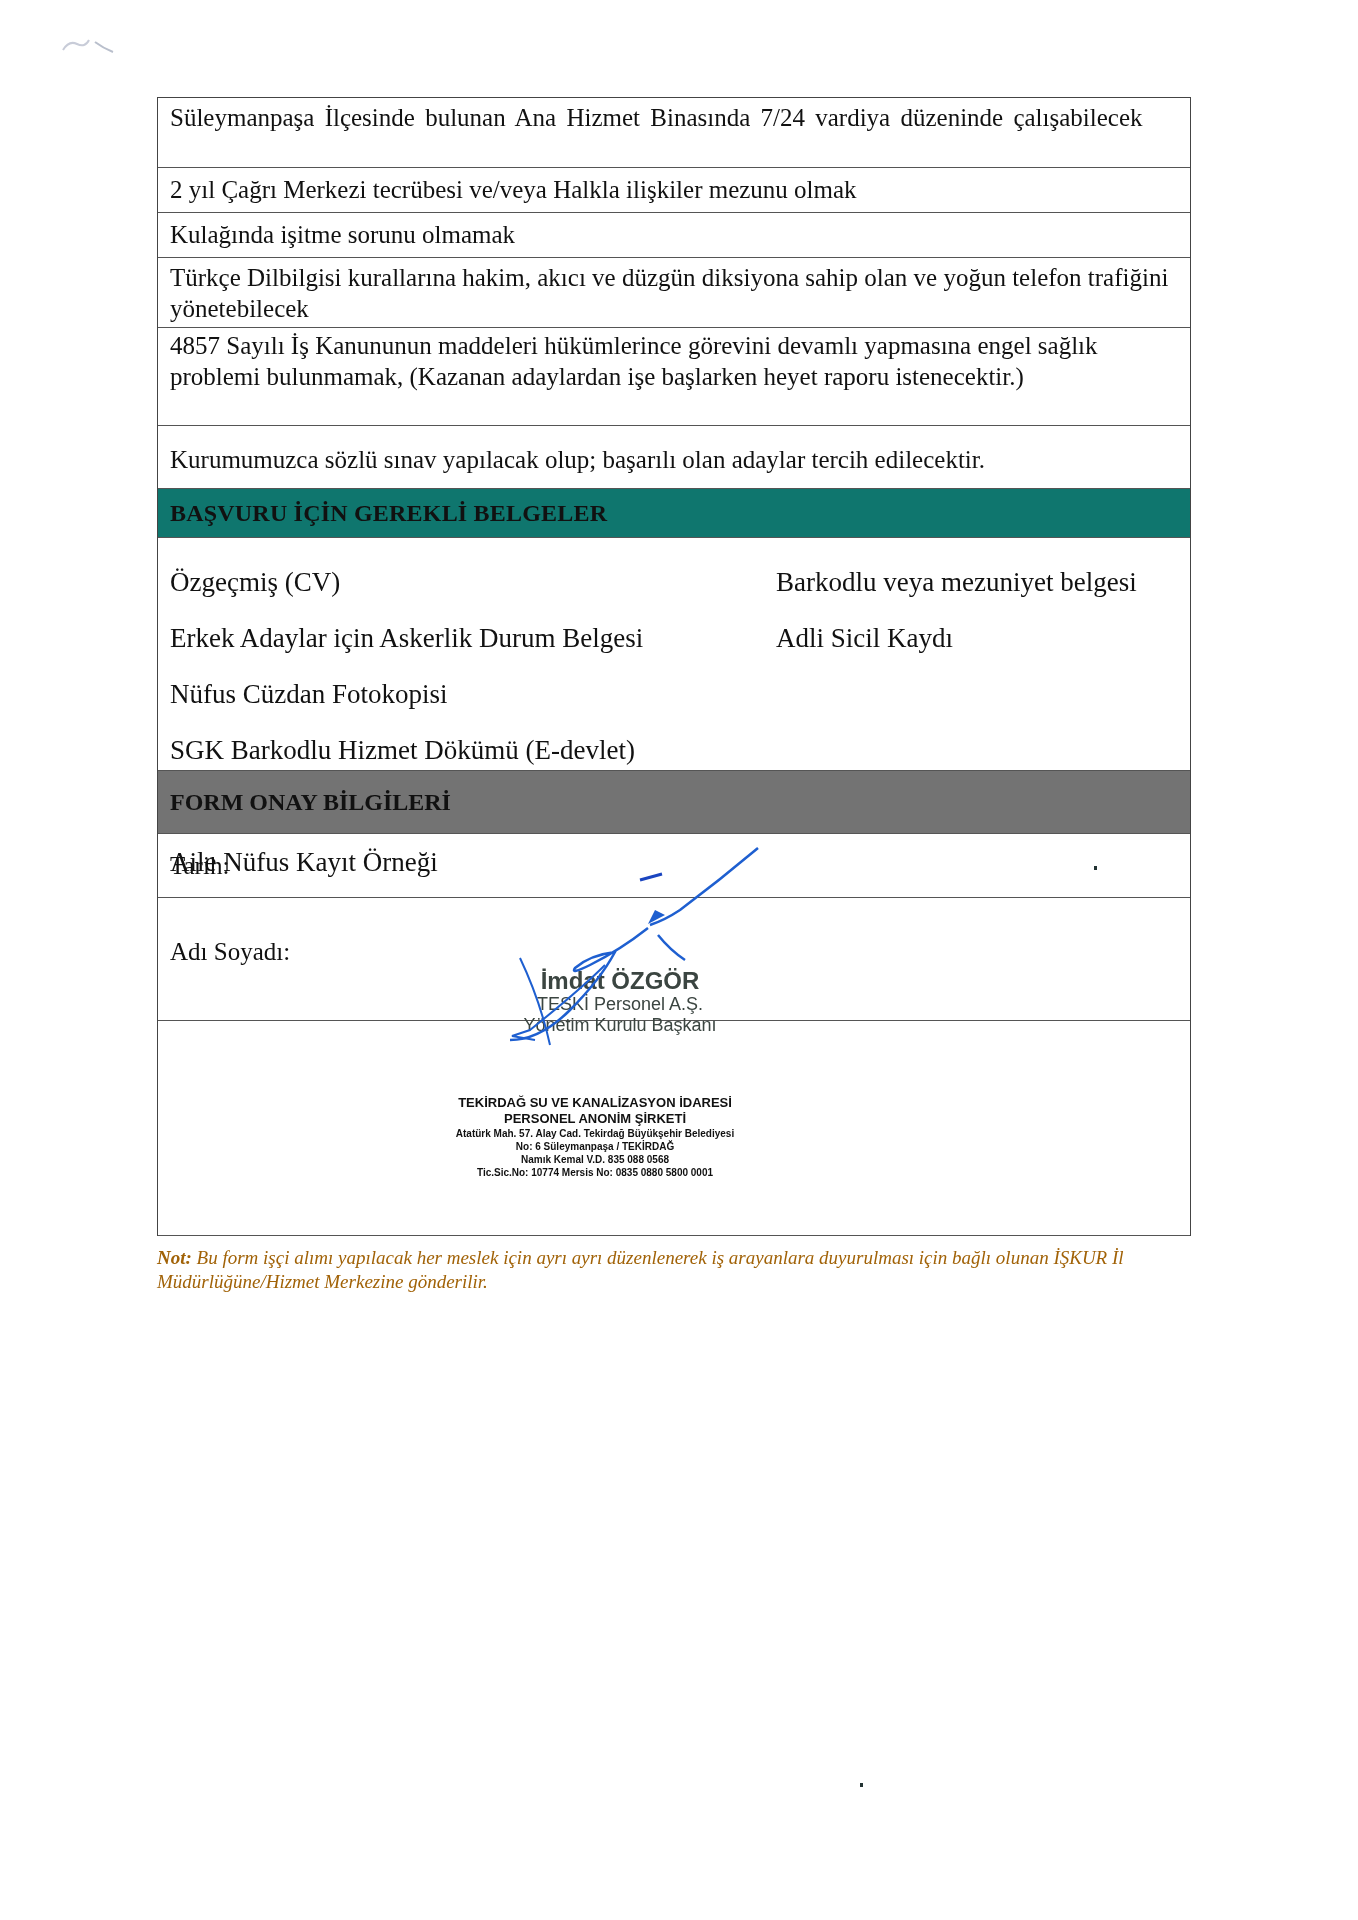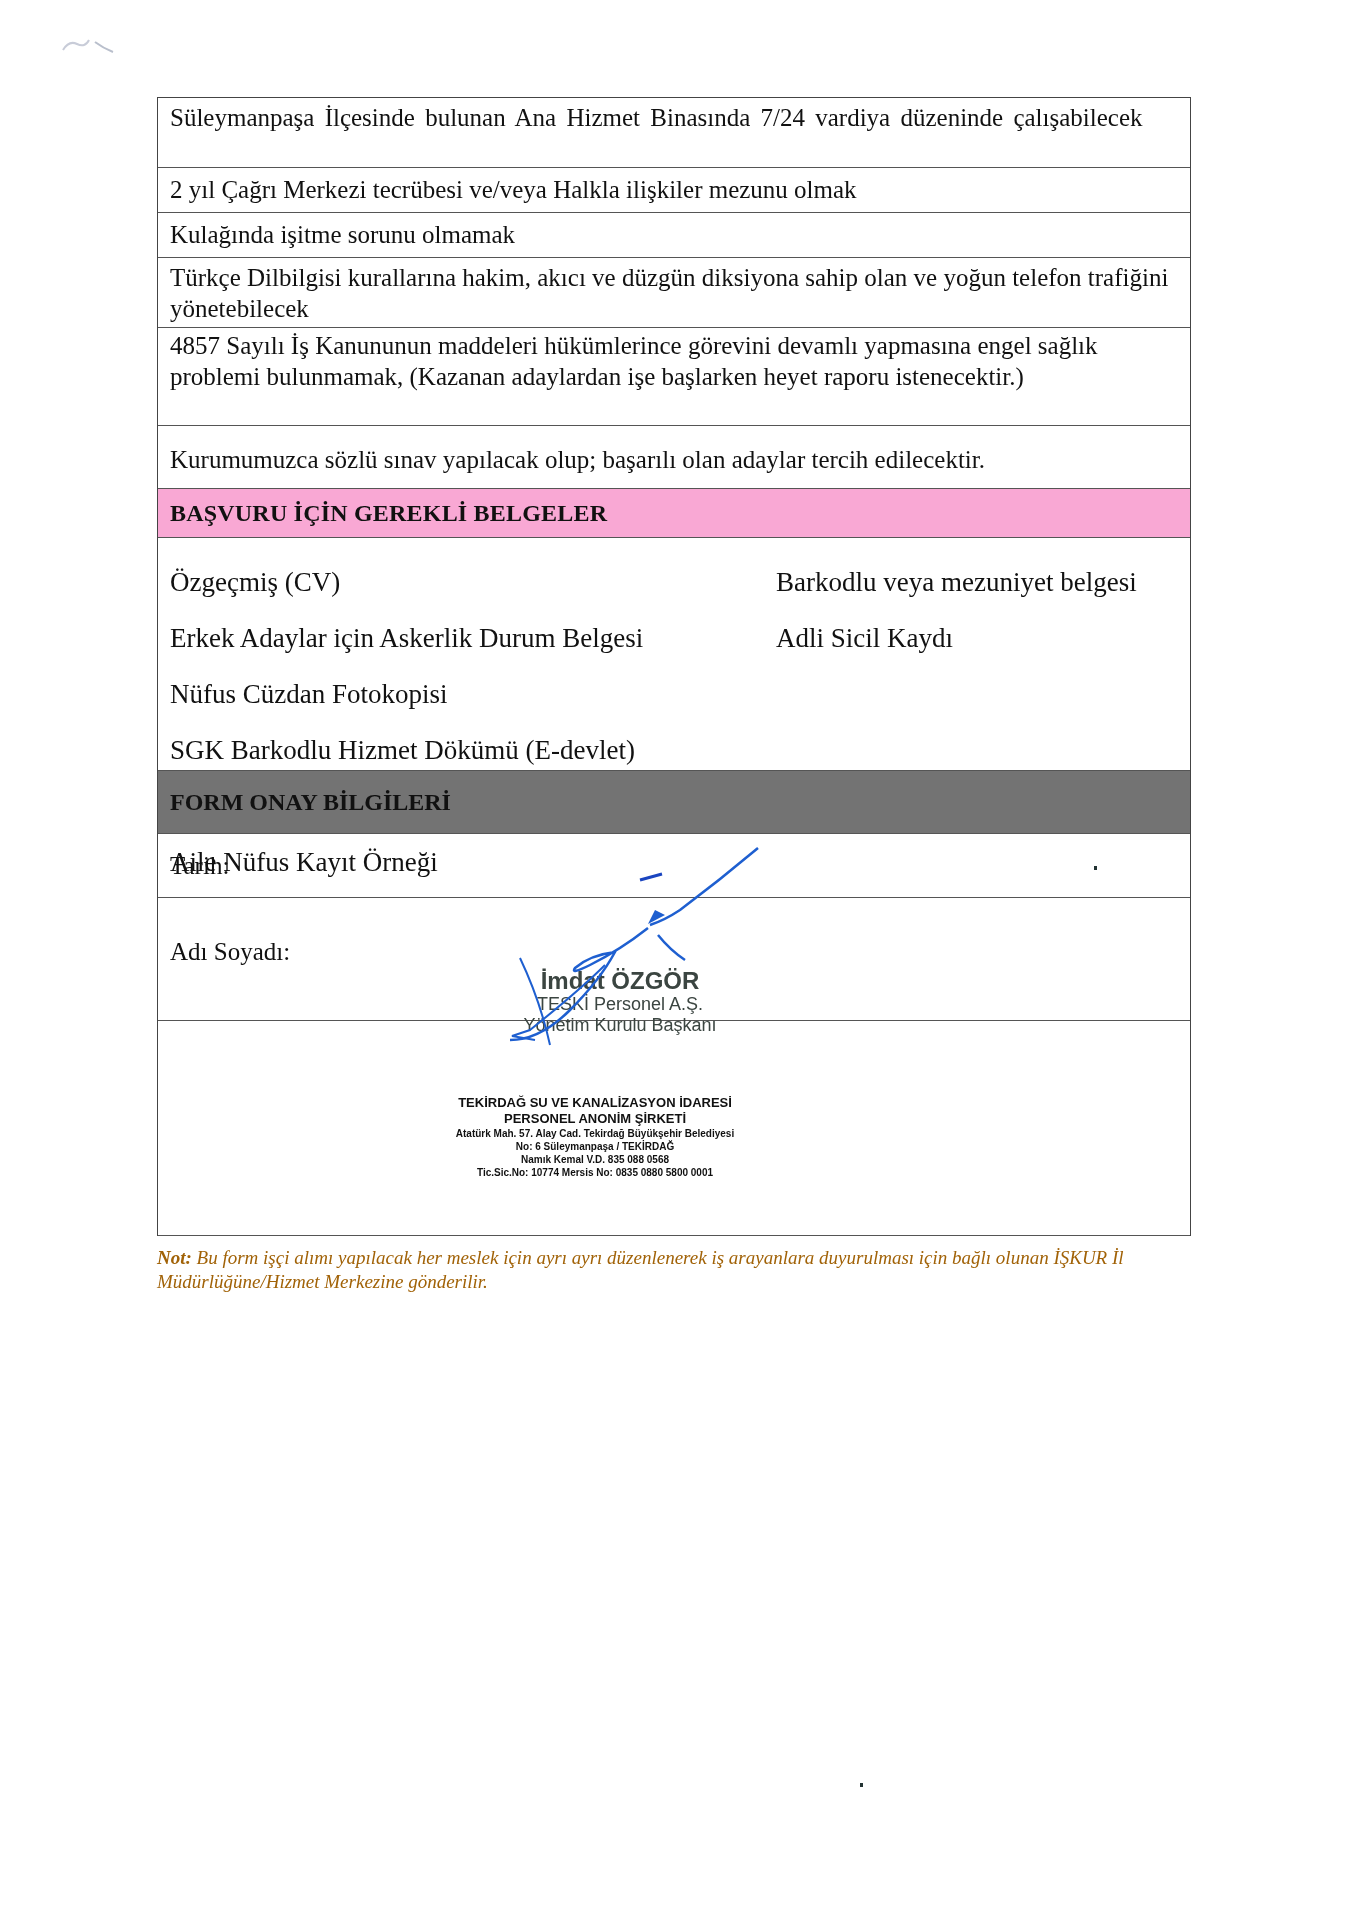--- a/index.html
+++ b/index.html
@@ -10,21 +10,21 @@
   .row { position:relative; border-bottom:1.5px solid #555; box-sizing:border-box; padding:0 12px 0 12px;
          font-size:25px; line-height:31px; }
   .row .t { display:block; }
   .r1 { height:70px; padding-top:4px; }
   .r1 .t { text-align:justify; text-align-last:left; word-spacing:4px; }
   .r2 { height:45px; padding-top:6px; }
   .r3 { height:45px; padding-top:6px; }
   .r4 { height:70px; padding-top:4px; }
   .r5 { height:98px; padding-top:2px; }
   .r6 { height:63px; padding-top:18px; }
-  .hdr { height:49px; background:#f9a8d4; font-weight:bold; padding-top:9px; font-size:24px; letter-spacing:0.2px; }
+  .hdr { height:49px; background:#0f766e; font-weight:bold; padding-top:9px; font-size:24px; letter-spacing:0.2px; }
   .docs { height:233px; padding-top:4px; display:flex; }
   .docs .col1 { width:606px; }
   .docs .col2 { flex:1; }
   .docs .item { display:block; font-size:27px; line-height:32px;margin-top:24px; }
   .hdr2 { height:63px; background:#737373; font-weight:bold; padding-top:16px; font-size:24px; }
   .tarih { height:64px; padding-top:16px; }
   .adi { height:123px; padding-top:38px; }
   .stamp-area { height:215px; border-bottom:1.5px solid #555; }
   .sig { position:absolute; left:440px; top:840px; width:340px; height:210px; pointer-events:none; }
   .person-stamp { position:absolute; left:490px; top:968px; width:260px; text-align:center;

